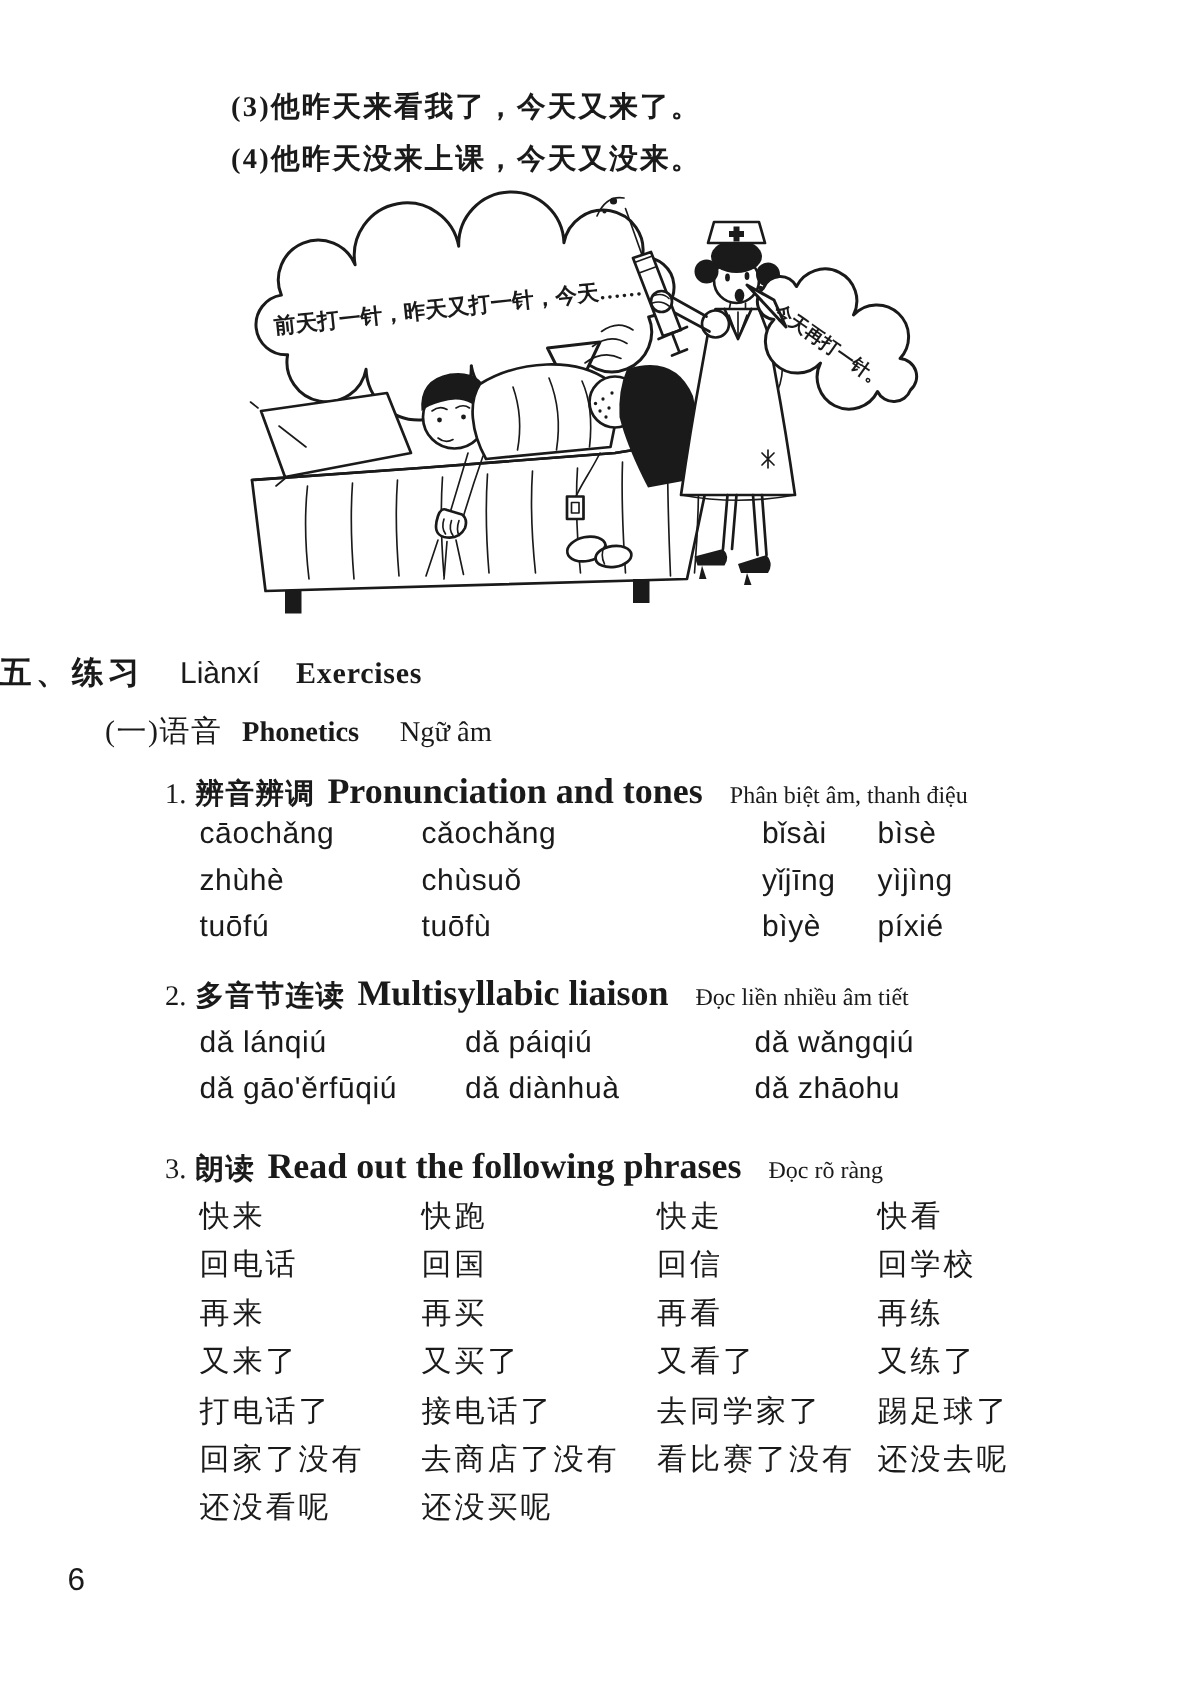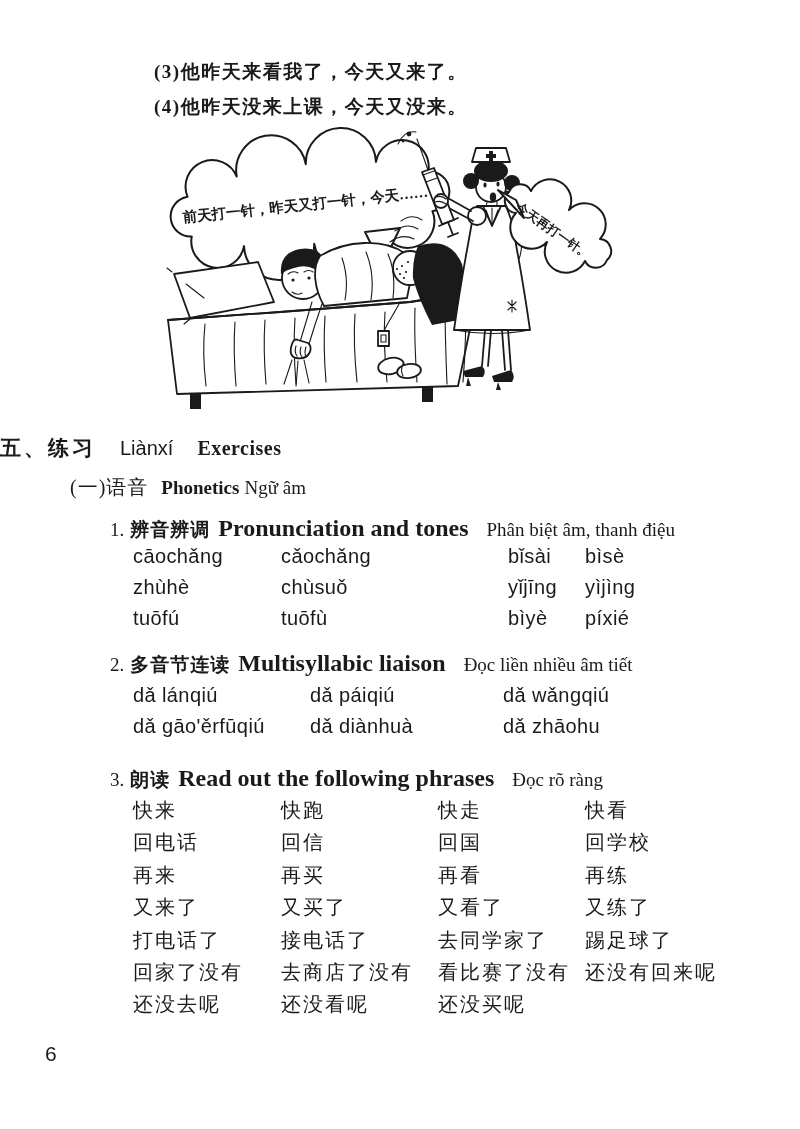--- a/index.html
+++ b/index.html
@@ -23,26 +23,26 @@
   .cartoon .bubble-text.small { font-size:12.5px; }
 
   .title { position:absolute; left:0; top:434px; width:100%; text-align:left; font-size:21px; }
   .t-cn { font-weight:700; letter-spacing:3px; margin-right:24px; }
   .t-py { font-family:"Liberation Sans","DejaVu Sans",sans-serif; font-size:20px; margin-right:24px; }
   .t-en { font-weight:600; font-size:20px; letter-spacing:0.5px; }
 
   .subsection { position:absolute; left:70px; top:474px; font-size:20px; }
   .ss-cn { font-weight:400; letter-spacing:1px; }
   .ss-en { font-weight:700; font-size:19px; margin-left:8px; }
-  .ss-vi { font-size:19px; }
+  .ss-vi { font-size:19px; margin-left:22px; }
 
   .ex-h { position:absolute; left:110px; font-size:19px; }
   .ex-h .cn { font-weight:700; letter-spacing:1px; margin:0 8px 0 6px; }
   .ex-h .en { font-weight:700; font-size:24px; }
-  .ex-h .vi { margin-left:18px; font-size:19px; }
+  .ex-h .vi { margin-left:18px; font-size:16px; }
   #ex1h { top:515px; } #ex2h { top:650px; } #ex3h { top:765px; }
 
   .grid { position:absolute; left:133px; display:grid; }
   .pinyin { font-family:"Liberation Sans","DejaVu Sans",sans-serif; font-size:20px; letter-spacing:0.4px; }
   .g1 { top:545px; grid-template-columns:148px 227px 77px auto; grid-auto-rows:31px; }
   .g2 { top:684px; grid-template-columns:177px 193px auto; grid-auto-rows:31px; }
   .g3 { top:797px; grid-template-columns:148px 157px 147px auto; grid-auto-rows:32.4px;
         font-size:20px; letter-spacing:2px; font-weight:400; }
 
   .pageno { position:absolute; left:45px; top:1042px; font-size:21px;
@@ -218,38 +218,37 @@
 
   <div class="ex-h" id="ex3h">
     <span class="num">3.</span><span class="cn">朗读</span><span class="en">Read out the following phrases</span><span class="vi">Đọc rõ ràng</span>
   </div>
   <div class="grid g3">
       <span class="cell">快来</span>
       <span class="cell">快跑</span>
       <span class="cell">快走</span>
       <span class="cell">快看</span>
       <span class="cell">回电话</span>
+      <span class="cell">回国</span>
       <span class="cell">回信</span>
-      <span class="cell">回国</span>
       <span class="cell">回学校</span>
       <span class="cell">再来</span>
       <span class="cell">再买</span>
       <span class="cell">再看</span>
       <span class="cell">再练</span>
       <span class="cell">又来了</span>
       <span class="cell">又买了</span>
       <span class="cell">又看了</span>
       <span class="cell">又练了</span>
       <span class="cell">打电话了</span>
       <span class="cell">接电话了</span>
       <span class="cell">去同学家了</span>
       <span class="cell">踢足球了</span>
       <span class="cell">回家了没有</span>
       <span class="cell">去商店了没有</span>
       <span class="cell">看比赛了没有</span>
-      <span class="cell">还没有回来呢</span>
       <span class="cell">还没去呢</span>
       <span class="cell">还没看呢</span>
       <span class="cell">还没买呢</span>
     </div>
 
   <div class="pageno">6</div>
 </div>
 
 </body></html>

